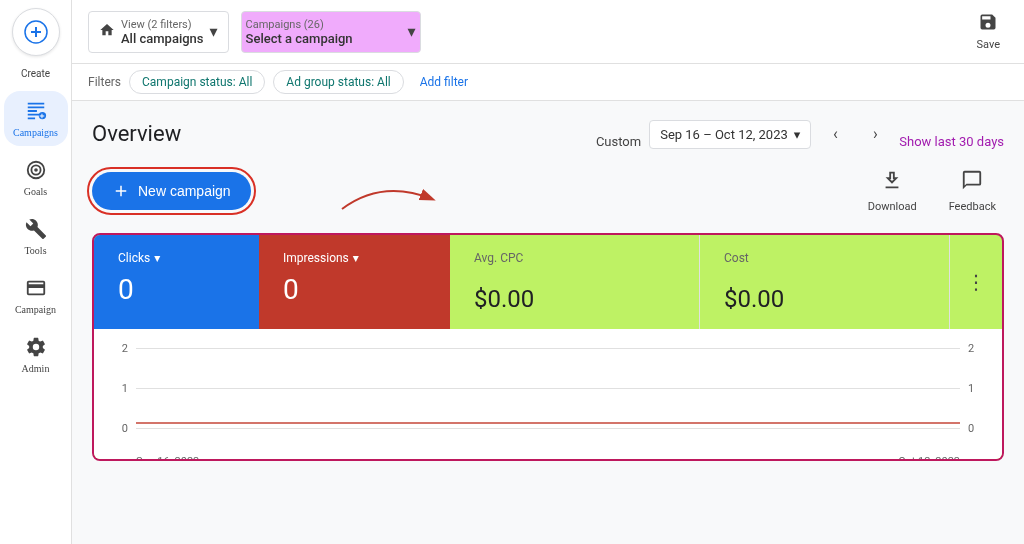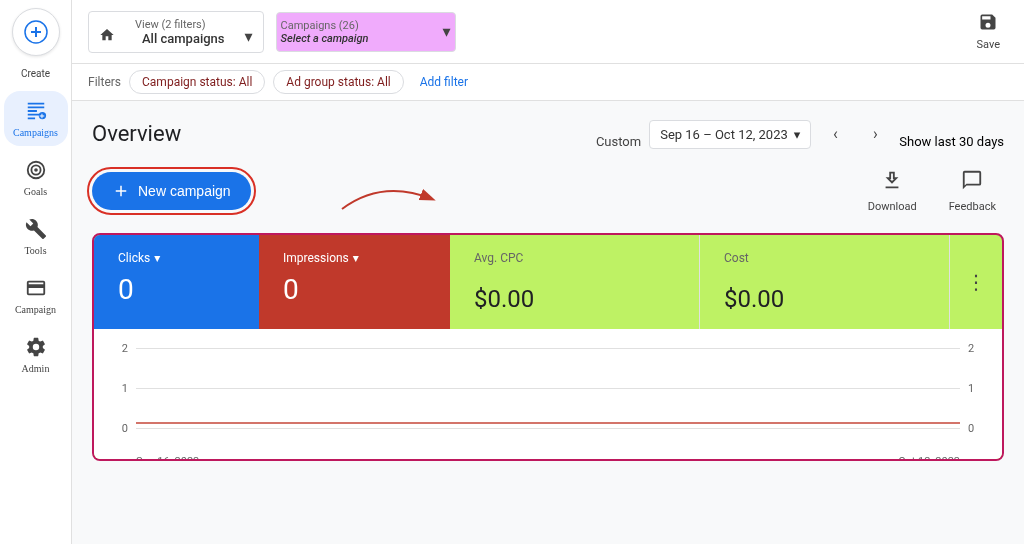--- a/index.html
+++ b/index.html
@@ -79,22 +79,22 @@
     .topbar {
       background: #fff;
       border-bottom: 1px solid #e0e0e0;
       padding: 8px 16px;
       display: flex;
       align-items: center;
       gap: 12px;
     }
     .view-filter-btn {
       display: flex;
-      align-items: flex-end;
-      gap: 20px;
+      align-items: center;
+      gap: 6px;
       border: 1px solid #dadce0;
       border-radius: 4px;
       padding: 6px 10px;
       background: #fff;
       cursor: pointer;
       font-size: 13px;
       color: #333;
     }
     .view-filter-btn .filter-label { font-size: 11px; color: #666; }
     .campaign-select {
@@ -133,21 +133,21 @@
       border-bottom: 1px solid #e0e0e0;
     }
     .filter-label-text { font-size: 12px; color: #666; }
     .filter-chip {
       border: 1px solid #dadce0;
       border-radius: 16px;
       padding: 4px 12px;
       font-size: 12px;
       background: #fff;
       cursor: pointer;
-      color: #7f1d1d;
+      color: #0f766e;
     }
     .add-filter {
       font-size: 12px;
       color: #1a73e8;
       cursor: pointer;
       padding: 4px 8px;
     }
 
     
     .content {
@@ -193,21 +193,21 @@
       border-radius: 50%;
       display: flex;
       align-items: center;
       justify-content: center;
       cursor: pointer;
       color: #444;
       font-size: 16px;
     }
     .show-last {
       font-size: 13px;
-      color: #000000;
+      color: #a21caf;
       cursor: pointer;
     }
 
     
     .action-row {
       display: flex;
       align-items: center;
       margin-bottom: 16px;
       position: relative;
     }
@@ -390,29 +390,29 @@
   <div class="topbar">
 
     <div class="view-filter-btn">
       <div>
         <svg width="16" height="16" viewBox="0 0 24 24" fill="#444">
           <path d="M10 20v-6h4v6h5v-8h3L12 3 2 12h3v8z"></path>
         </svg>
       </div>
       <div style="display:flex;flex-direction:column;">
         <span class="filter-label">View (2 filters)</span>
-        <span style="font-size:13px;font-weight:500;margin-left:7px;">All campaigns</span>
+        <span style="font-size:13px;font-weight:500;">All campaigns</span>
       </div>
       <span style="font-size:16px;color:#444;">▾</span>
     </div>
 
     <div class="campaign-select">
       <div style="display:flex;flex-direction:column;">
         <span class="count">Campaigns (26)</span>
-        <span style="font-size:11px;font-weight:500;font-style:italic;">Select a campaign</span>
+        <span style="font-size:13px;font-weight:500;">Select a campaign</span>
       </div>
       <span style="font-size:16px;color:#444;margin-left:auto;">▾</span>
     </div>
 
     <div class="spacer"></div>
 
     <div class="save-btn">
       <div>
         <svg width="20" height="20" viewBox="0 0 24 24" fill="#444">
           <path d="M17 3H5a2 2 0 00-2 2v14a2 2 0 002 2h14a2 2 0 002-2V7l-4-4zm-5 16a3 3 0 110-6 3 3 0 010 6zm3-10H5V5h10v4z"></path>

